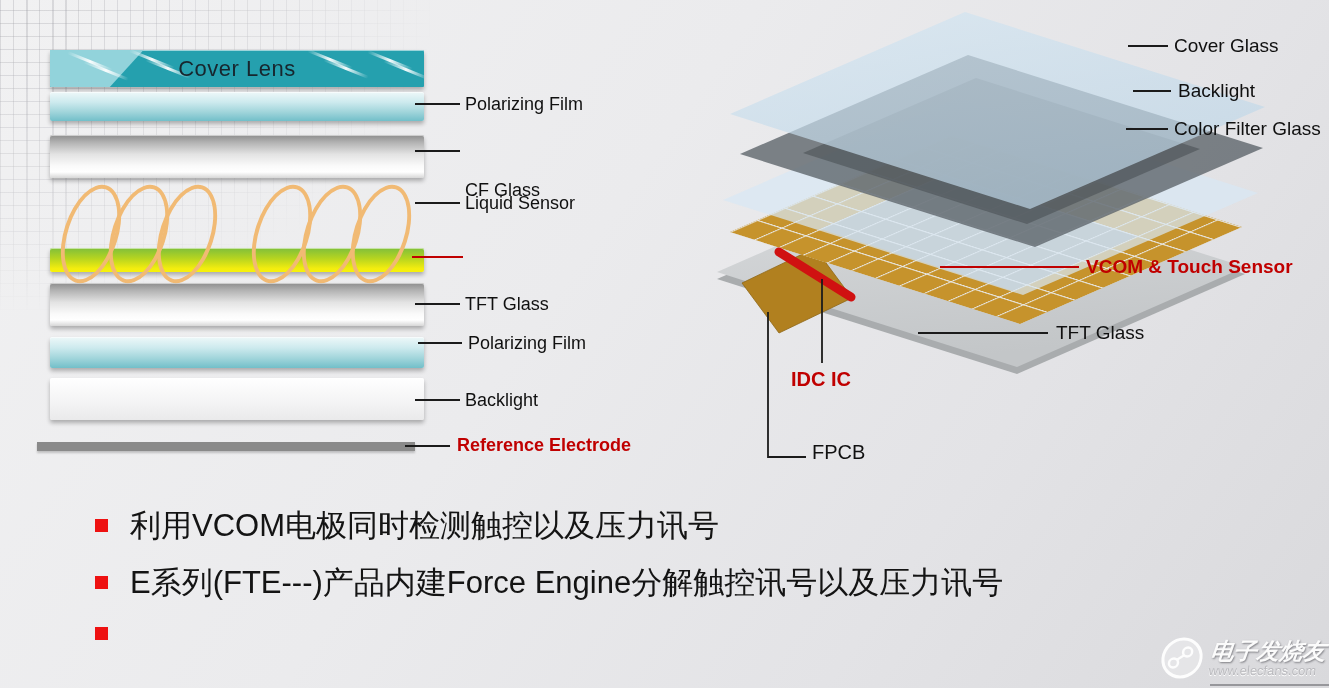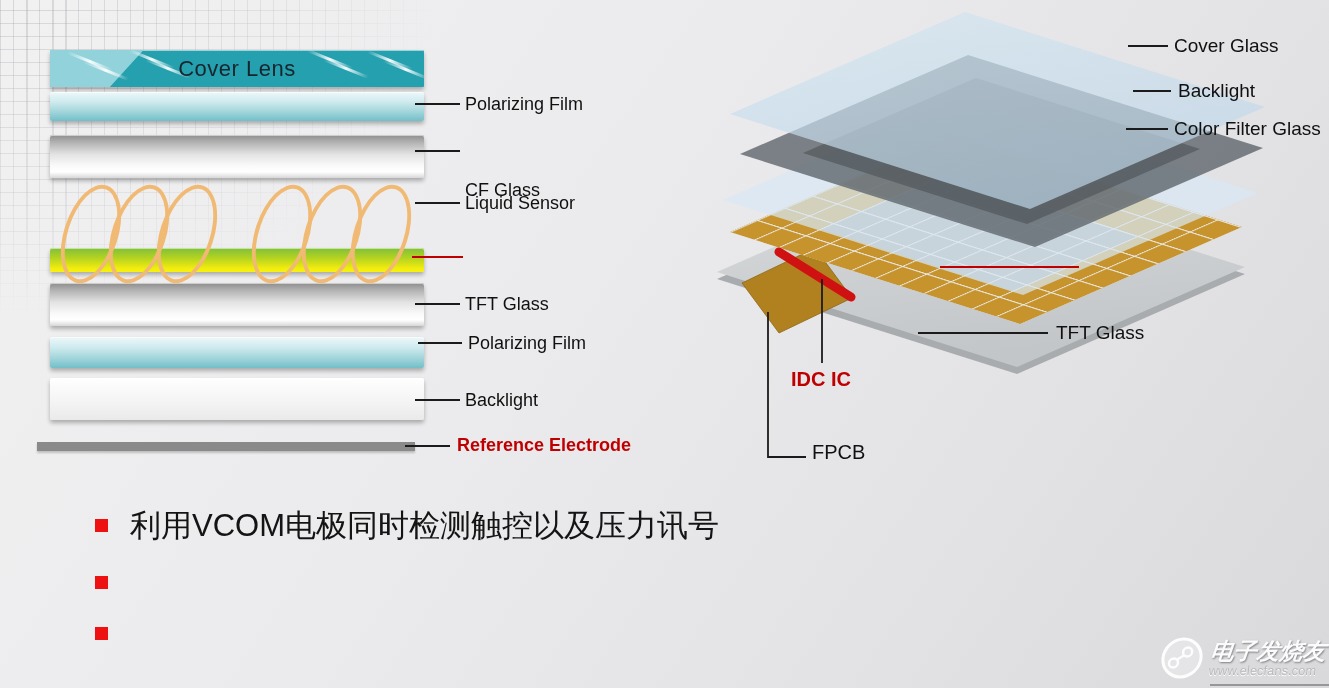--- a/index.html
+++ b/index.html
@@ -145,28 +145,30 @@
     <line x1="1126" y1="129" x2="1168" y2="129" stroke="#1b1b1b" stroke-width="1.8"></line>
     <line x1="940" y1="267" x2="1079" y2="267" stroke="#c00000" stroke-width="2.2"></line>
     <line x1="918" y1="333" x2="1048" y2="333" stroke="#1b1b1b" stroke-width="1.8"></line>
     <line x1="822" y1="279" x2="822" y2="363" stroke="#1b1b1b" stroke-width="1.8"></line>
     <polyline points="768,312 768,457 806,457" fill="none" stroke="#1b1b1b" stroke-width="1.8"></polyline>
   </svg>
 
   <div class="rlabel" style="left:1174px;top:34px;">Cover Glass</div>
   <div class="rlabel" style="left:1178px;top:79px;">Backlight</div>
   <div class="rlabel" style="left:1174px;top:117px;">Color Filter Glass</div>
+  <div class="rlabel red" style="left:1086px;top:255px;">VCOM &amp; Touch Sensor</div>
   <div class="rlabel" style="left:1056px;top:321px;">TFT Glass</div>
   <div class="rlabel red" style="left:791px;top:368px;font-size:20px;">IDC IC</div>
   <div class="rlabel" style="left:812px;top:441px;font-size:20px;text-align:right;">FPCB</div>
 
   <span class="bullet-sq" style="top:519px;"></span>
   <div class="bullet-text" style="top:506px;">利用VCOM电极同时检测触控以及压力讯号</div>
 
   <span class="bullet-sq" style="top:576px;"></span>
+  <div class="bullet-text" style="top:563px;">E系列(FTE---)产品内建Force Engine分解触控讯号以及压力讯号</div>
 
   <span class="bullet-sq" style="top:627px;"></span>
 
   <div id="watermark">
     <svg width="44" height="44" viewBox="0 0 44 44">
       <circle cx="22" cy="22" r="19" fill="rgba(255,255,255,.25)" stroke="#ffffff" stroke-width="3"></circle>
       <circle cx="14" cy="27" r="4.5" fill="none" stroke="#ffffff" stroke-width="2.5"></circle>
       <circle cx="27" cy="16" r="4.5" fill="none" stroke="#ffffff" stroke-width="2.5"></circle>
       <line x1="17.5" y1="23.5" x2="23.5" y2="19.5" stroke="#ffffff" stroke-width="2.5"></line>
     </svg>

